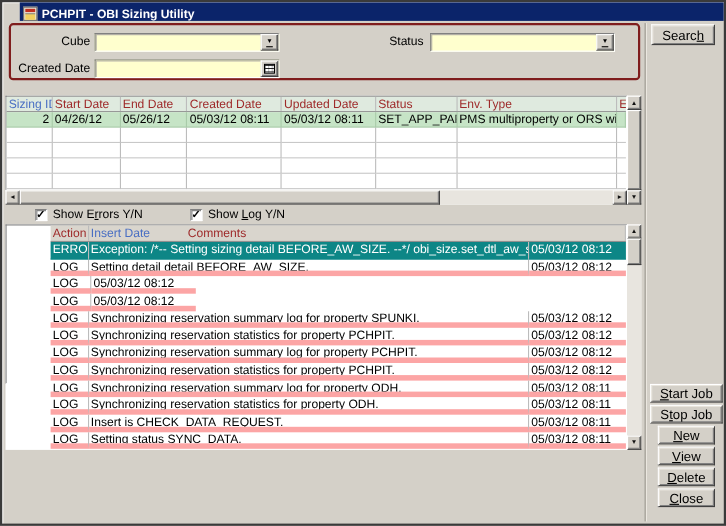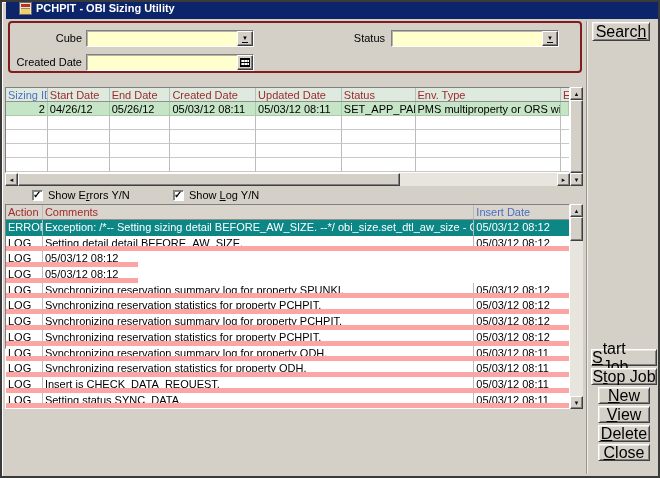--- a/index.html
+++ b/index.html
@@ -3,22 +3,22 @@
 <meta charset="utf-8">
 <style>
   * { margin:0; padding:0; box-sizing:border-box; }
   html,body { width:660px; height:478px; }
   body { font-family:"Liberation Sans",sans-serif; font-size:11px; color:#000; background:#808080; }
 
   .window { position:relative; width:660px; height:478px; background:#d4d0c8;
             border:2px solid #3a3a3a; box-shadow: inset 1px 1px 0 #ffffff; overflow:hidden; }
 
   
-  .titlebar { position:absolute; left:4px; top:0; right:0; height:17px; background:#0b246a;
-              display:flex; align-items:flex-start; gap:4px; padding-left:13px; }
+  .titlebar { position:absolute; left:16px; top:0; right:0; height:17px; background:#0b246a;
+              display:flex; align-items:flex-end; gap:4px; padding-left:3px; }
   .titlebar .title { color:#fff; font-weight:bold; font-size:11px; }
   .app-icon { width:13px; height:13px; position:relative; background:#e8e4d8; border:1px solid #6a6a6a; }
   .app-icon::before { content:""; position:absolute; left:1px; top:1px; width:9px; height:3px; background:#c03020; }
   .app-icon::after  { content:""; position:absolute; left:1px; top:5px; width:9px; height:5px; background:#f0d060; border-top:1px solid #888; }
 
   
   .filter-panel { position:absolute; left:6px; top:19px; width:574px; height:52px;
                   border:2px solid #7f1d1d; border-radius:4px; }
   .flabel { position:absolute; text-align:right; color:#000; }
   .field { position:absolute; height:17px; background:#ffffce; border:1px solid;
@@ -30,21 +30,21 @@
   .combo-arrow { font-size:6px; line-height:6px; border-bottom:1px solid #000; padding-bottom:1px; }
   .cal-icon { width:10px; height:9px; background:#fff; border:1px solid #000;
               background-image:
                 linear-gradient(#000 1px, transparent 1px),
                 linear-gradient(90deg, #aaa 1px, transparent 1px);
               background-size: 100% 3px, 3px 100%; }
 
   
   .btn { position:absolute; background:#d4d0c8; border:1px solid; border-color:#ffffff #404040 #404040 #ffffff;
          box-shadow: inset 1px 1px 0 #e8e4dc, inset -1px -1px 0 #808080;
-         display:flex; align-items:center; justify-content:center; font-size:16px; cursor:default; }
+         display:flex; align-items:center; justify-content:center; font-size:12px; cursor:default; }
   .btn u { text-decoration:underline; }
 
   
   .tablebox { position:absolute; background:#fff; }
   .t-body { position:absolute; left:0; top:0; border:1px solid; border-color:#808080 #fff #fff #808080; background:#fff; }
   .t-row { display:flex; width:100%; }
   .t-cell { overflow:hidden; white-space:nowrap; padding:1px 2px 0 2px; border-right:1px solid #bcbcbc; }
   .hdr { background:#dfeadf; border-bottom:1px solid #8f8f8f; }
   .hdr .t-cell { color:#9e2a2a; }
   .hdr .t-cell.blue { color:#4a6fc3; }
@@ -209,25 +209,25 @@
   </div>
 
   <div class="chkrow">
     <span class="checkbox checked" style="left:27px;"></span>
     <span class="chklabel" style="left:43px;">Show E<u>r</u>rors Y/N</span>
     <span class="checkbox checked" style="left:168px;"></span>
     <span class="chklabel" style="left:184px;">Show <u>L</u>og Y/N</span>
   </div>
 
   <div class="tablebox" style="left:3px; top:202px; width:578px; height:205px;">
-    <div class="t-body" style="width:565px; height:145px;">
+    <div class="t-body" style="width:565px; height:145px;padding-left:40px;">
       <div class="t-row log-hdr">
         <div class="t-cell l0">Action</div>
+        <div class="t-cell l2 blue">Insert Date</div>
         <div class="t-cell l1">Comments</div>
-        <div class="t-cell l2 blue">Insert Date</div>
       </div>
       <div class="t-row log-row error">
         <div class="t-cell l0">ERROR</div>
         <div class="t-cell l1">Exception: /*-- Setting sizing detail BEFORE_AW_SIZE. --*/ obi_size.set_dtl_aw_size - ORA-00904: "V46_H(</div>
         <div class="t-cell l2">05/03/12 08:12</div>
       </div>
       <div class="t-row log-row">
         <div class="t-cell l0">LOG</div>
         <div class="t-cell l1">Setting detail detail BEFORE_AW_SIZE.</div>
         <div class="t-cell l2">05/03/12 08:12</div>

